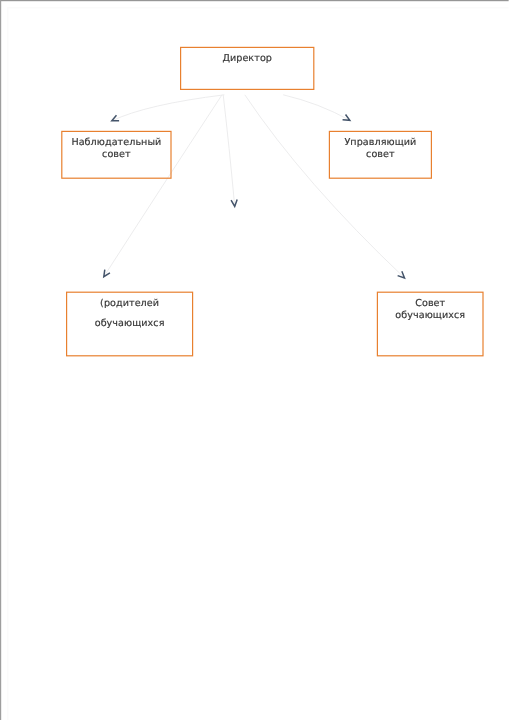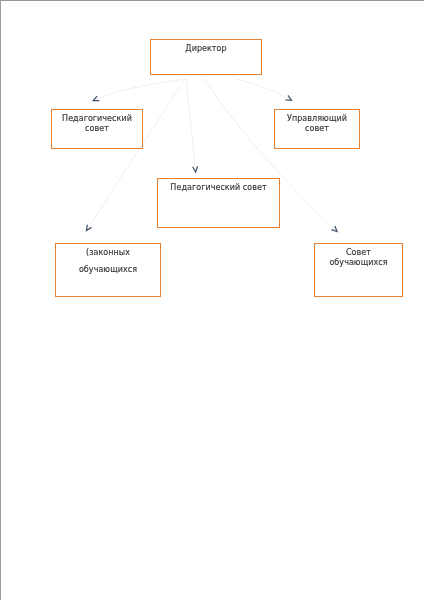--- a/index.html
+++ b/index.html
@@ -52,41 +52,36 @@
   <div id="nodes">
 
     <div class="node" style="left: 140px; top: 39px; width: 112px; height: 36px; border-color: rgb(232, 128, 47);">
       <div class="txt" style="top: 4px; color: rgb(55, 55, 55);">
         <span class="ln">Директор</span>
       </div>
     </div>
 
     <div class="node" style="left: 41px; top: 109px; width: 92px; height: 40px; border-color: rgb(232, 128, 47);">
       <div class="txt" style="top: 4px; color: rgb(55, 55, 55);">
-        <span class="ln">Педагогический</span>
+        <span class="ln">Наблюдательный</span>
         <span class="ln">совет</span>
       </div>
     </div>
 
     <div class="node" style="left: 264px; top: 109px; width: 86px; height: 40px; border-color: rgb(232, 128, 47);">
       <div class="txt" style="top: 4px; color: rgb(55, 55, 55);">
         <span class="ln">Управляющий</span>
         <span class="ln">совет</span>
       </div>
     </div>
 
-    <div class="node" style="left: 147px; top: 178px; width: 123px; height: 50px; border-color: rgb(232, 128, 47);">
-      <div class="txt" style="top: 4px; color: rgb(55, 55, 55);">
-        <span class="ln">Педагогический совет</span>
-      </div>
-    </div>
 
     <div class="node" style="left: 45px; top: 243px; width: 106px; height: 54px; border-color: rgb(232, 128, 47);">
       <div class="txt" style="top: 4px; color: rgb(55, 55, 55);">
-        <span class="ln">(законных</span>
+        <span class="ln">(родителей</span>
         <span class="gap"></span>
         <span class="ln">обучающихся</span>
       </div>
     </div>
 
     <div class="node" style="left: 304px; top: 243px; width: 89px; height: 54px; border-color: rgb(232, 128, 47);">
       <div class="txt" style="top: 4px; color: rgb(55, 55, 55);">
         <span class="ln">Совет</span>
         <span class="ln">обучающихся</span>
       </div>

